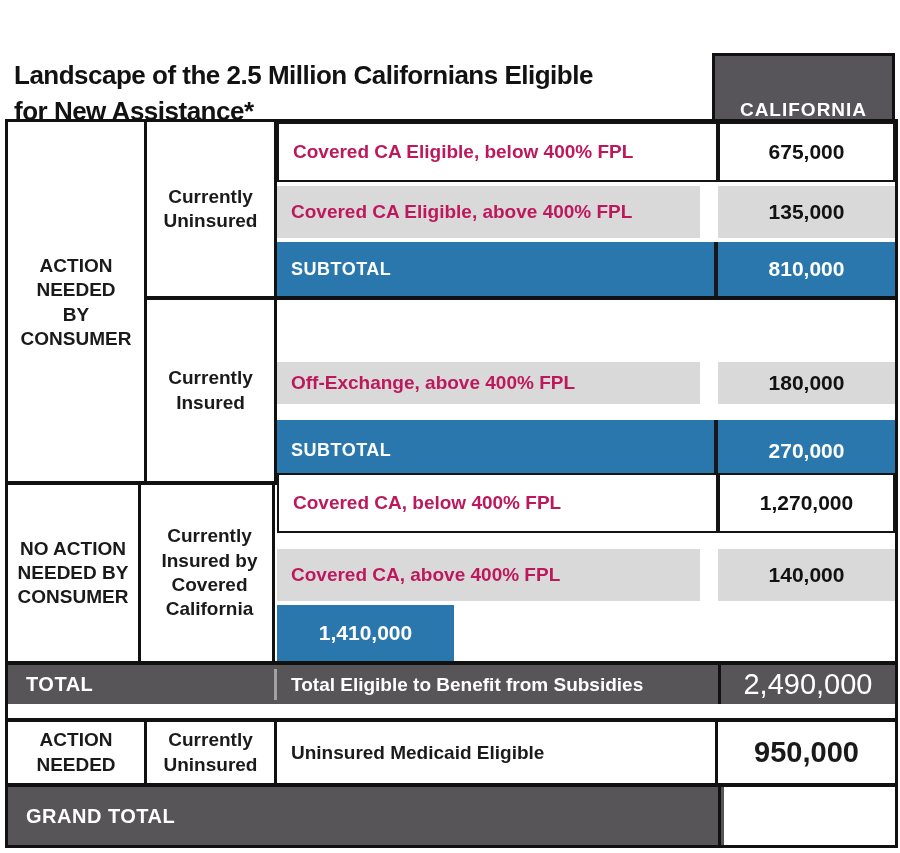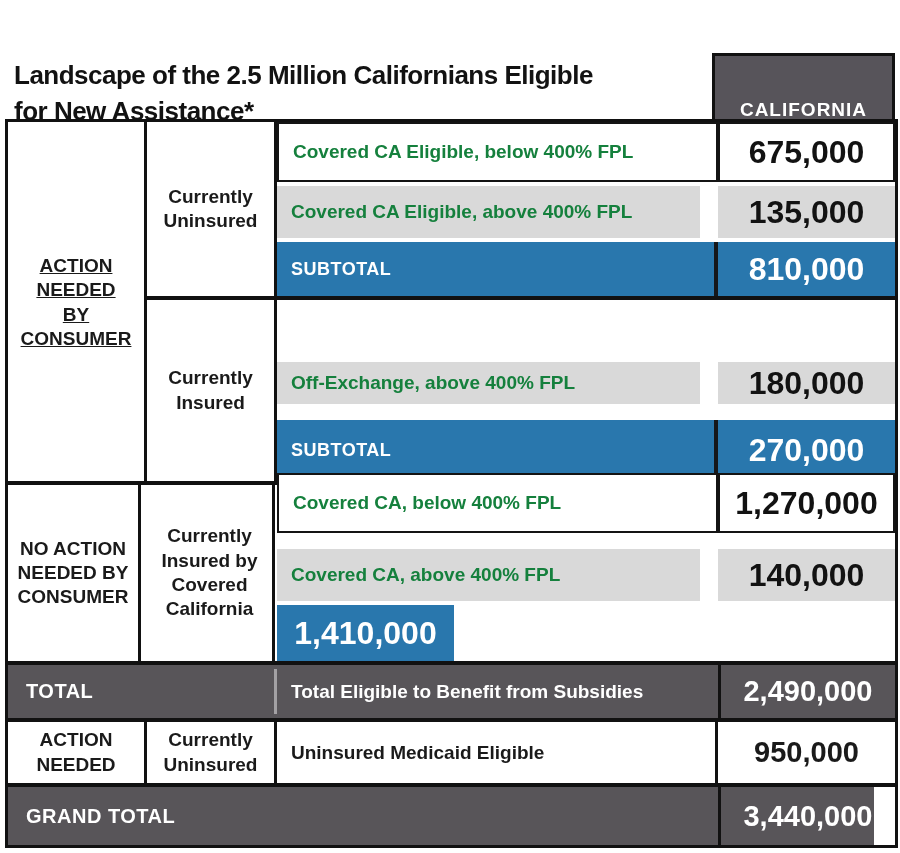--- a/index.html
+++ b/index.html
@@ -29,77 +29,77 @@
     position:absolute; left:5px; top:119px; width:893px; height:729px;
     border:3px solid #111; background:#fff;
   }
   .tbl > div { position:absolute; }
 
   .gcell {
     display:flex; align-items:center; justify-content:center; text-align:center;
     font-weight:bold; color:#1a1a1a; background:#fff;
     border-right:3px solid #111; line-height:1.28;
   }
-  .g1 { left:0; top:0; width:139px; height:361px; font-size:19px; padding:0 20px;text-decoration:underline; }
+  .g1 { left:0; top:0; width:139px; height:361px; font-size:19px; padding:0 20px; }
   .g2 { left:0; top:363px; width:133px; height:176px; font-size:19px; padding:16px 5px; }
   .sg  { font-size:19px; }
   .sg1 { left:139px; top:0; width:130px; height:174px; padding:0 10px; }
   .sg2 { left:139px; top:178px; width:130px; height:181px; padding:0 4px; }
   .sg3 { left:139px; top:363px; width:128px; height:176px; padding:0 12px; }
 
   .hbar { background:#111; height:4px; }
   .d1 { left:136px; top:174px; width:751px; }
   .d2 { left:0; top:359px; width:887px; }
   .d3 { left:0; top:539px; width:887px; }
   .d4 { left:0; top:596px; width:887px; }
   .d5 { left:0; top:661px; width:887px; }
 
   .drow { left:269px; width:618px; display:flex; }
   .dlabel {
     flex:1 1 auto; display:flex; align-items:center;
-    padding-left:14px; font-size:19px; font-weight:bold; color:#15803d;
+    padding-left:14px; font-size:19px; font-weight:bold; color:#be185d;
   }
   .dval {
     flex:0 0 177px; display:flex; align-items:center; justify-content:center;
-    font-size:32px; font-weight:bold; color:#121212;
+    font-size:21px; font-weight:bold; color:#121212;
   }
   .drow.white .dlabel { background:#fff; border:2px solid #141414; border-right-width:2px; }
   .drow.white .dval   { background:#fff; border:2px solid #141414; border-left-width:2px; }
   .drow.gray { gap:18px; }
   .drow.gray .dlabel, .drow.gray .dval { background:#d9d9d9; }
   .drow.blue .dlabel { background:#2977ad; color:#fff; font-size:18px; letter-spacing:0.5px; border-right:4px solid #15171a; }
   .drow.blue .dval   { background:#2977ad; color:#fff; }
 
   .r1 { top:0;    height:60px; }
   .r2 { top:64px; height:52px; }
   .r3 { top:120px;height:54px; }
   .r4 { top:178px;height:58px; }
   .r5 { top:240px;height:42px; }
   .r6 { top:298px;height:61px; }
   .r7 { top:351px;height:60px; }
   .r8 { top:427px;height:52px; }
   .r9 { top:483px;height:56px; }
 
   .darkrow { background:#585559; color:#fff; }
-  .trow { left:0; top:543px; width:887px; height:53px; }
-  .grow { left:0; top:665px; width:866px; height:58px;text-align:center; }
+  .trow { left:0; top:543px; width:887px; height:39px; }
+  .grow { left:0; top:665px; width:716px; height:58px;text-align:center; }
   .darkrow .rlabel {
     position:absolute; left:18px; top:0; bottom:0;
     display:flex; align-items:center; font-size:20px; font-weight:bold; letter-spacing:0.5px;
   }
   .trow .rdesc {
     position:absolute; left:283px; top:0; bottom:0;
     display:flex; align-items:center; font-size:19px; font-weight:bold;
   }
   .darkrow .seam-dark { position:absolute; left:710px; top:0; bottom:0; width:3px; background:#111; }
   .trow .seam-light { position:absolute; left:266px; top:4px; bottom:4px; width:3px; background:rgba(255,255,255,0.45); }
   .darkrow .rval {
     position:absolute; left:713px; top:0; bottom:0; width:174px;
     display:flex; align-items:center; justify-content:center;
-    font-size:29px; font-weight:bold;
+    font-size:29px; font-weight:normal;
   }
 
   .acell {
     top:600px; height:61px; background:#fff; display:flex; align-items:center;
     font-weight:bold; color:#1a1a1a;
   }
   .a1 { left:0; width:139px; justify-content:center; text-align:center; font-size:19px; border-right:3px solid #111; line-height:1.28; padding:0 18px; }
   .a2 { left:139px; width:130px; justify-content:center; text-align:center; font-size:19px; border-right:3px solid #111; line-height:1.28; padding:0 14px; }
   .a3 { left:269px; width:441px; font-size:19px; border-right:3px solid #111; padding-left:14px; }
   .a4 { left:710px; width:177px; justify-content:center; font-size:29px; }

